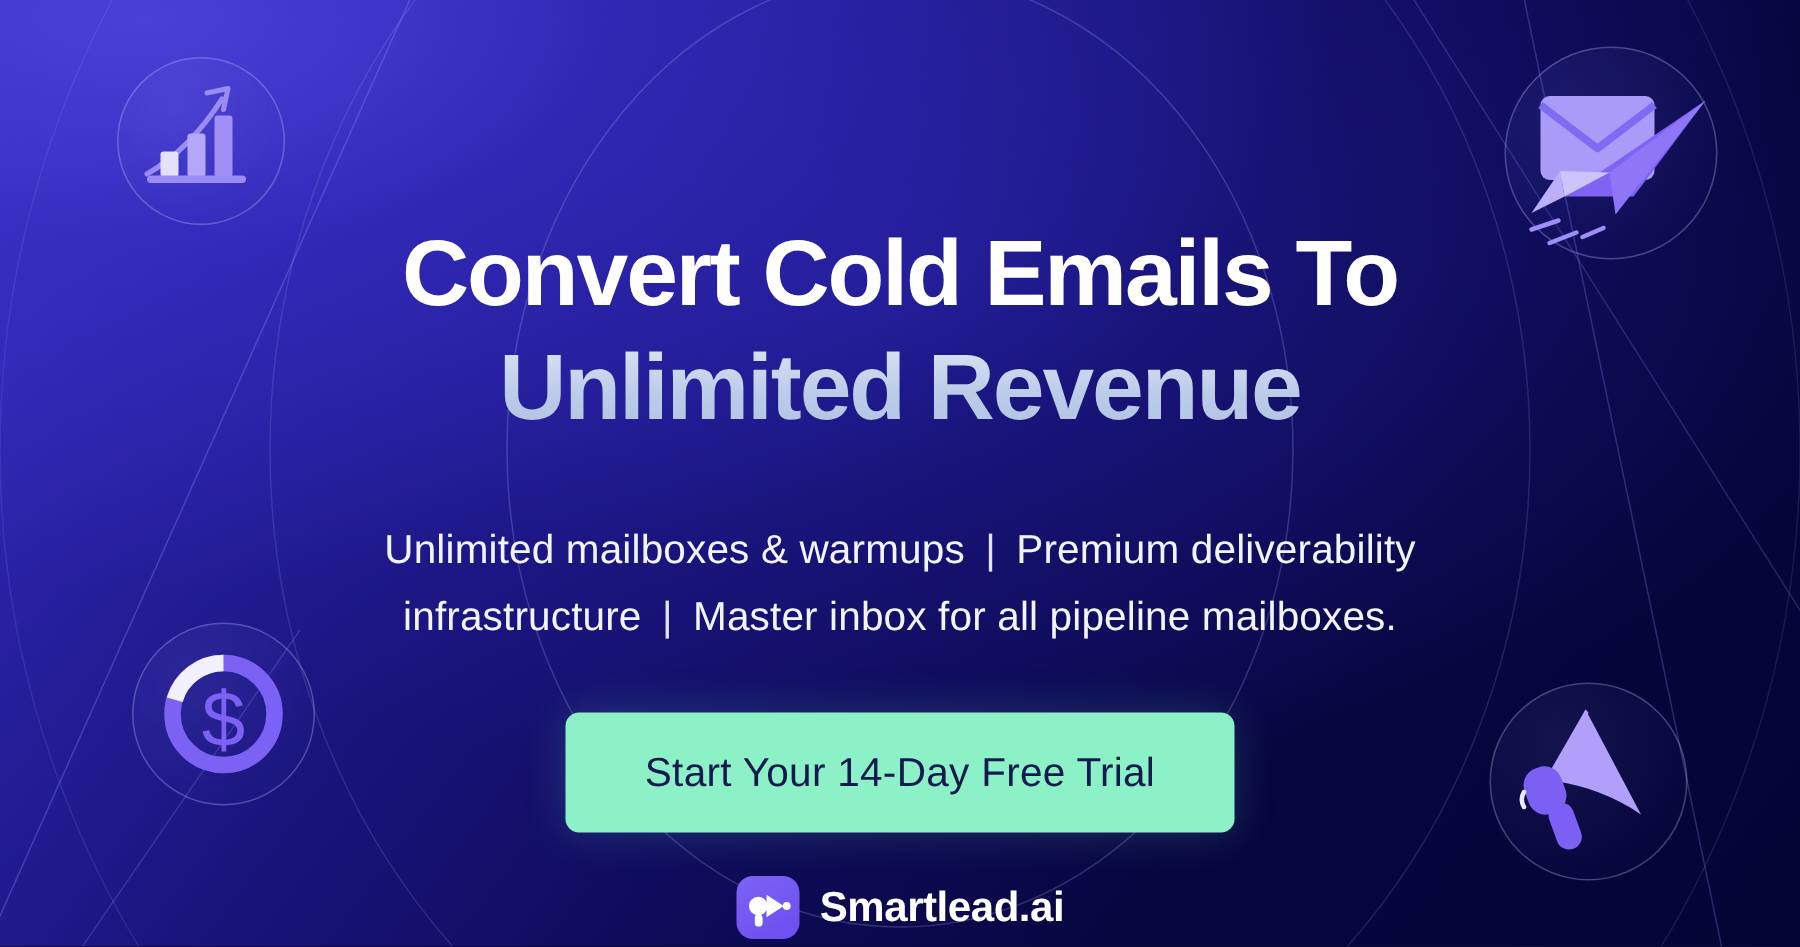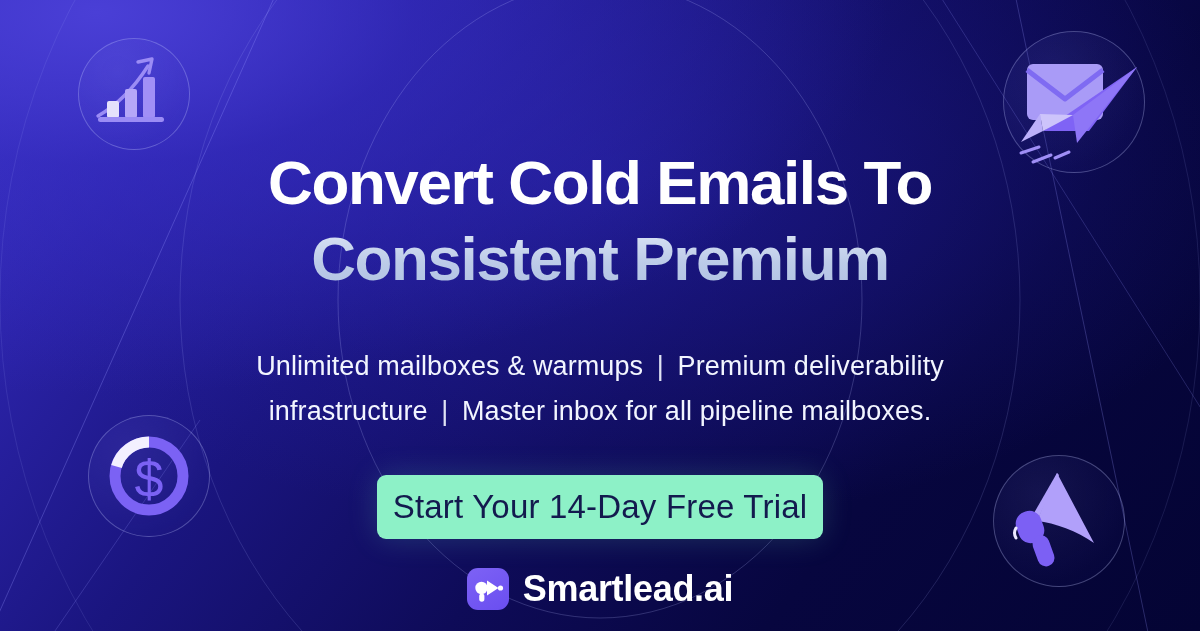--- a/index.html
+++ b/index.html
@@ -86,27 +86,27 @@
     line-height: 45px;
     color: #f2f5ff;
     letter-spacing: 0.1px;
     margin-top: 33px;
   }
   .sub-sep { opacity: 0.92; padding: 0 6px; }
 
   .cta-button {
     margin-top: 41px;
     width: 446px;
-    height: 64px;
+    height: 80px;
     border: none;
     border-radius: 9px;
     background: #8df1c7;
     color: #131a4e;
     font-family: "Liberation Sans", sans-serif;
-    font-size: 33px;
+    font-size: 27px;
     font-weight: 400;
     letter-spacing: 0.2px;
     cursor: pointer;
     box-shadow: 0 0 30px rgba(120,240,200,0.18);
     display: flex;
     align-items: center;
     justify-content: center;
   }
 
   .brand {
@@ -119,21 +119,21 @@
     width: 42px;
     height: 42px;
     border-radius: 11px;
     background: linear-gradient(150deg, #7d62f5 0%, #6a4ef0 100%);
     position: relative;
     flex: none;
   }
   .brand-mark svg { position: absolute; inset: 0; width: 100%; height: 100%; }
   .brand-name {
     color: #ffffff;
-    font-size: 36px;
+    font-size: 28px;
     font-weight: 600;
     letter-spacing: -0.3px;
   }
 </style>
 </head>
 <body>
 
 <div class="banner">
 
   <svg class="bg-arcs" viewBox="0 0 1200 631" preserveAspectRatio="none">
@@ -190,21 +190,21 @@
       <rect x="24" y="56" width="26" height="32" rx="12" transform="rotate(-20 37 72)" fill="#7c60f4"></rect>
       <rect x="42" y="80" width="17" height="32" rx="8.5" transform="rotate(-20 50 96)" fill="#7c60f4"></rect>
       <path d="M23 73 q-3 5 0 10" fill="none" stroke="#eceaff" stroke-width="3" stroke-linecap="round"></path>
     </svg>
   </div>
 
   <div class="content">
 
     <h1 class="headline">
       <span class="line1">Convert Cold Emails To</span>
-      <span class="line2">Consistent Premium</span>
+      <span class="line2">Unlimited Revenue</span>
     </h1>
 
     <p class="subtitle">
       <span>Unlimited mailboxes &amp; warmups</span>
       <span class="sub-sep">|</span>
       <span>Premium deliverability infrastructure</span>
       <span class="sub-sep">|</span>
       <span>Master inbox for all pipeline mailboxes.</span>
     </p>
 

